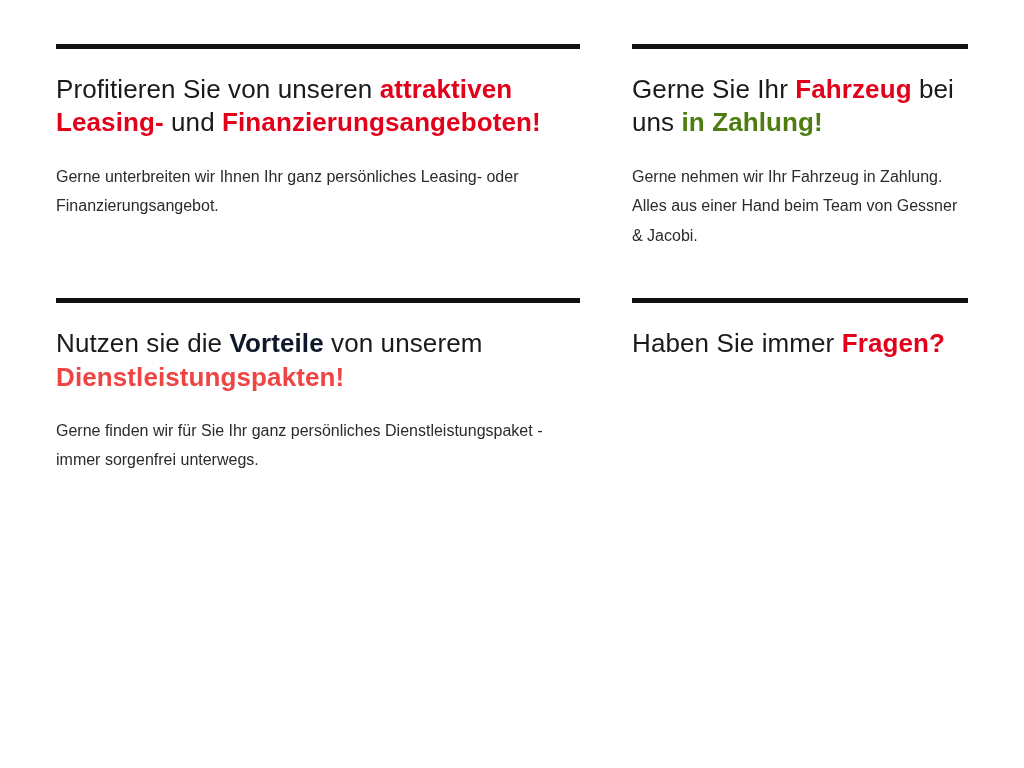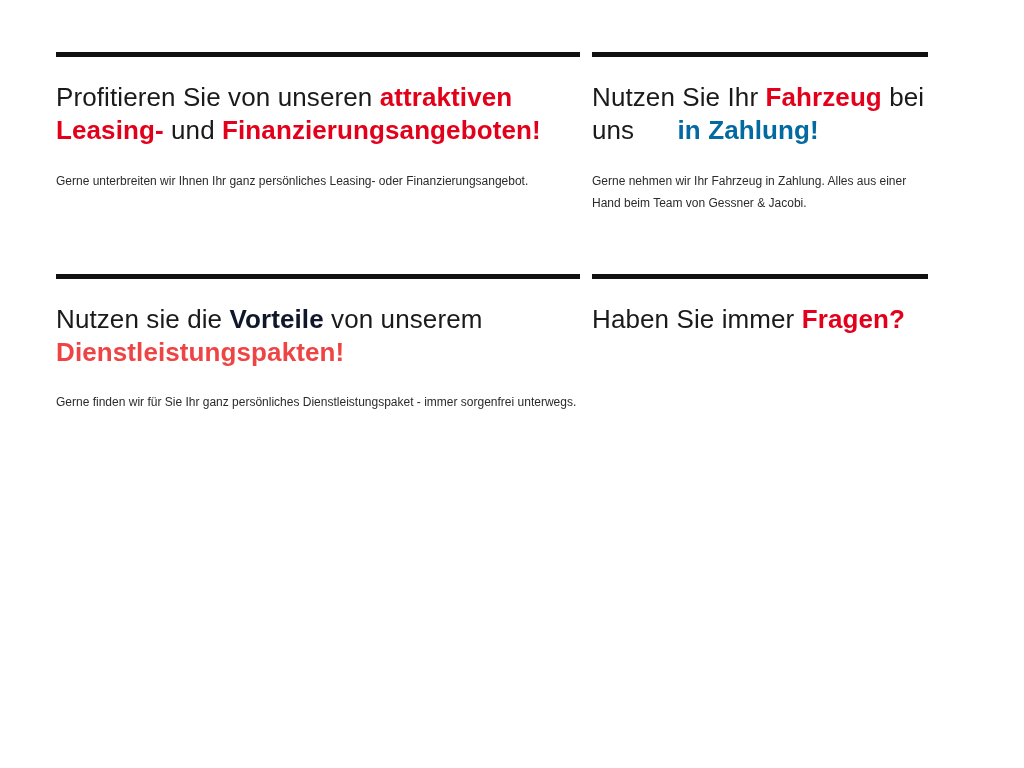--- a/index.html
+++ b/index.html
@@ -17,27 +17,26 @@
   .page {
     position: relative;
     width: 1024px;
     height: 768px;
     box-sizing: border-box;
     padding: 0;
   }
   .grid {
     position: absolute;
     left: 56px;
-    top: 52px;
+    top: 44px;
     width: 912px;
     display: grid;
     grid-template-columns: 524px 336px;
     column-gap: 52px;
     row-gap: 0;
-    gap: 12px;
   }
   .card {
     box-sizing: border-box;
   }
   .card.col-right {
     width: 336px;
   }
   .rule {
     height: 5px;
     background: #111111;
@@ -58,21 +57,21 @@
     margin: 0 0 22px 0;
   }
   .headline .hl {
     color: #e2001a;
     font-weight: 700;
   }
   .headline .plain {
     font-weight: 400;
   }
   .body {
-    font-size: 12px;
+    font-size: 16px;
     line-height: 1.85;
     color: #2b2b2b;
     margin: 0;
   }
   .card.c3, .card.c4 {
     margin-top: 48px;
   }
 </style>
 </head>
 <body>
@@ -81,21 +80,21 @@
   <div class="grid">
 
     <div class="card c1">
       <div class="rule" style="background: rgb(17, 17, 17);"></div>
       <h2 class="headline"><span class="plain">Profitieren Sie von unseren </span><span class="hl" style="color: rgb(226, 0, 26);">attraktiven Leasing-</span><span class="plain"> und </span><span class="hl" style="color: rgb(226, 0, 26);">Finanzierungsangeboten!</span></h2>
       <p class="body">Gerne unterbreiten wir Ihnen Ihr ganz persönliches Leasing- oder Finanzierungsangebot.</p>
     </div>
 
     <div class="card c2 col-right">
       <div class="rule" style="background: rgb(17, 17, 17);"></div>
-      <h2 class="headline"><span class="plain">Nutzen Sie Ihr </span><span class="hl" style="color: rgb(226, 0, 26); margin-top: 16px;">Fahrzeug</span><span class="plain"> bei uns </span><span class="hl" style="color: #0369a1; margin-left: 36px;">in Zahlung!</span></h2>
+      <h2 class="headline"><span class="plain">Gerne Sie Ihr </span><span class="hl" style="color: rgb(226, 0, 26); margin-top: 16px;">Fahrzeug</span><span class="plain"> bei uns </span><span class="hl" style="color: #4d7c0f;">in Zahlung!</span></h2>
       <p class="body">Gerne nehmen wir Ihr Fahrzeug in Zahlung. Alles aus einer Hand beim Team von Gessner &amp; Jacobi.</p>
     </div>
 
     <div class="card c3">
       <div class="rule" style="background: rgb(17, 17, 17);"></div>
       <h2 class="headline"><span class="plain">Nutzen sie die </span><span class="hl" style="color: #0f172a;">Vorteile</span><span class="plain"> von unserem </span><span class="hl" style="color: #ef4444;">Dienstleistungspakten!</span></h2>
       <p class="body">Gerne finden wir für Sie Ihr ganz persönliches Dienstleistungspaket - immer sorgenfrei unterwegs.</p>
     </div>
 
     <div class="card c4 col-right">

